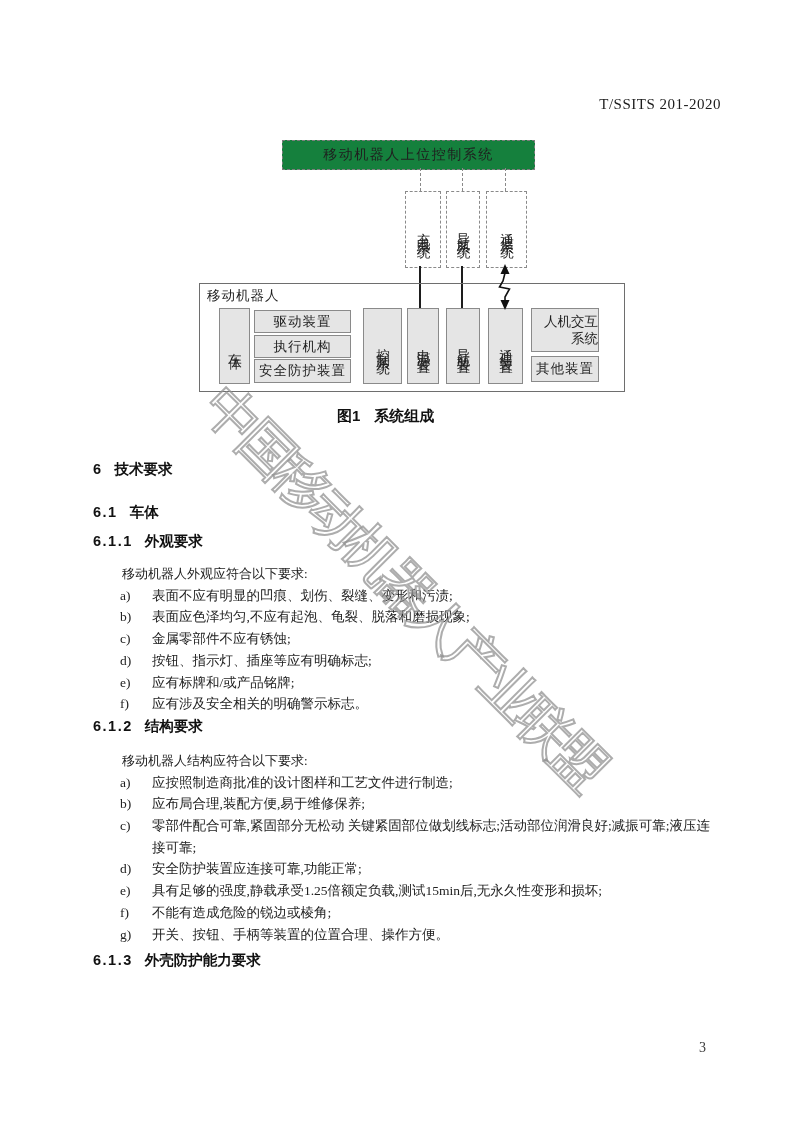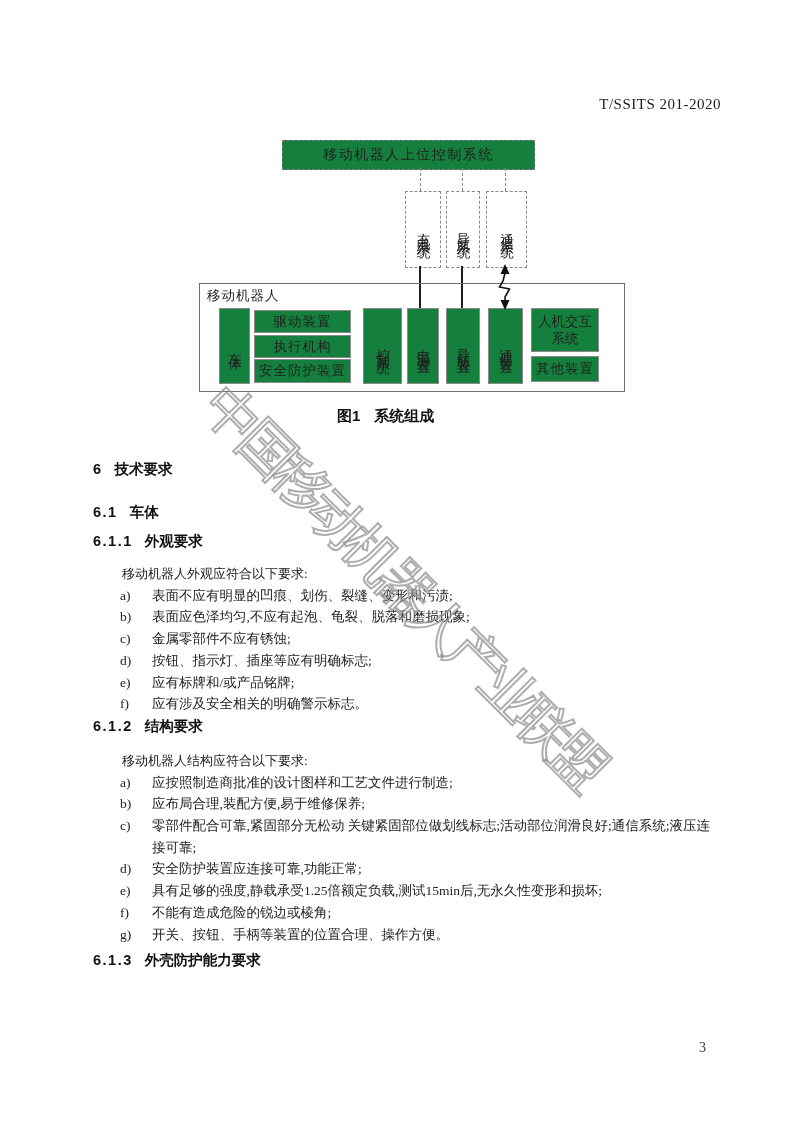--- a/index.html
+++ b/index.html
@@ -43,32 +43,32 @@
 
   .conn{top:266px;width:2px;height:43px;background:#1d1d1d;}
   .conn1{left:419px;} .conn2{left:461px;}
   .zigzag{left:497px;top:264px;width:16px;height:46px;z-index:2;}
 
   .robot-box{left:199px;top:283px;width:424px;height:107px;border:1px solid #6e6e6e;}
   .robot-label{left:207px;top:287px;font-size:13.5px;letter-spacing:1px;color:#1f1f1f;}
 
   .ibox{
     display:flex;align-items:center;justify-content:center;
-    border:1px solid #8a8a8a;background:#15803d;color:#1f1f1f;font-size:13.5px;
+    border:1px solid #8a8a8a;background:#e5e5e5;color:#1f1f1f;font-size:13.5px;
   }
   .ibox.vert span{writing-mode:vertical-rl;text-orientation:upright;font-size:13.5px;letter-spacing:4px;}
   .chassis{left:219px;top:308px;width:29px;height:74px;}
   .comp1{left:254px;top:310px;width:95px;height:21px;letter-spacing:1px;}
   .comp2{left:254px;top:335px;width:95px;height:21px;letter-spacing:1px;}
   .comp3{left:254px;top:359px;width:95px;height:22px;letter-spacing:1px;}
   .vu0{left:363px;top:308px;width:37px;height:74px;}
   .vu1{left:407px;top:308px;width:30px;height:74px;}
   .vu2{left:446px;top:308px;width:32px;height:74px;}
   .vu3{left:488px;top:308px;width:33px;height:74px;}
-  .hmi{left:531px;top:308px;width:66px;height:42px;text-align:center;line-height:17px;flex-direction:column;}
+  .hmi{left:531px;top:308px;width:66px;height:42px;text-align:right;line-height:17px;flex-direction:column;}
   .other{left:531px;top:356px;width:66px;height:24px;letter-spacing:1px;}
 
   .fig-caption{
     left:337px;top:407px;display:flex;font-family:"Liberation Sans","DejaVu Sans",sans-serif;
     font-weight:bold;font-size:15px;color:#111;
   }
   .fig-caption .cap-label{margin-right:14px;}
 
   
   .content{left:93px;top:452px;width:632px;padding-top:7px;z-index:2;}
@@ -219,21 +219,21 @@
     <div class="li">
       <span class="li-letter">a)</span>
       <span class="li-text">应按照制造商批准的设计图样和工艺文件进行制造;</span>
     </div>
     <div class="li">
       <span class="li-letter">b)</span>
       <span class="li-text">应布局合理,装配方便,易于维修保养;</span>
     </div>
     <div class="li">
       <span class="li-letter">c)</span>
-      <span class="li-text">零部件配合可靠,紧固部分无松动 关键紧固部位做划线标志;活动部位润滑良好;通信系统;液压连接可靠;</span>
+      <span class="li-text">零部件配合可靠,紧固部分无松动 关键紧固部位做划线标志;活动部位润滑良好;减振可靠;液压连接可靠;</span>
     </div>
     <div class="li">
       <span class="li-letter">d)</span>
       <span class="li-text">安全防护装置应连接可靠,功能正常;</span>
     </div>
     <div class="li">
       <span class="li-letter">e)</span>
       <span class="li-text">具有足够的强度,静载承受1.25倍额定负载,测试15min后,无永久性变形和损坏;</span>
     </div>
     <div class="li">

